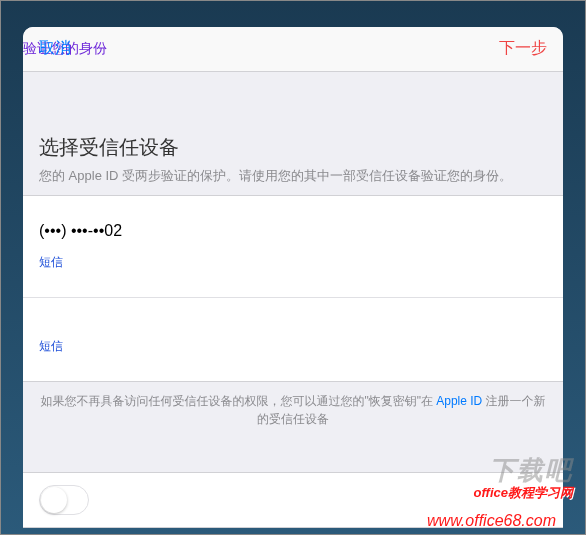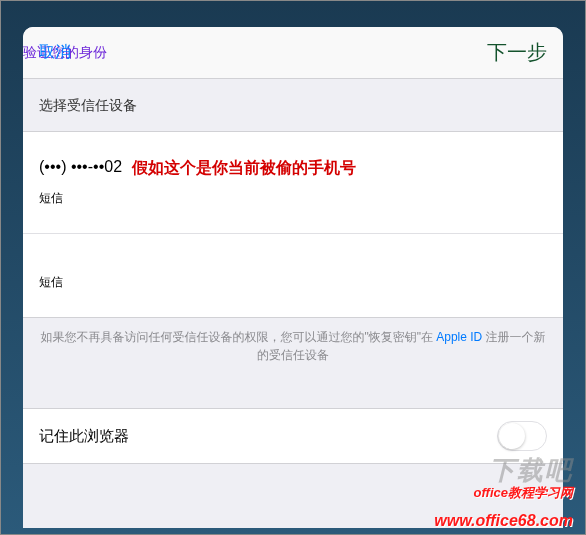--- a/index.html
+++ b/index.html
@@ -33,37 +33,37 @@
     .header-title {
       position: absolute;
       left: 0; right: 0;
       text-align: left;
       font-size: 14px;
       font-weight: 500;
       color: #6d28d9;
       pointer-events: none;
     }
     .cancel { color: #007aff; font-size: 16px; cursor: pointer; z-index: 1;}
-    .next { color: #14532d; font-size: 20px; z-index: 1;}
+    .next { color: #ef4444; font-size: 16px; z-index: 1;}
     .desc-block { padding: 18px 16px 10px 16px; }
-    .subtitle { font-size: 14px; color: #333; margin-bottom: 6px; }
+    .subtitle { font-size: 20px; color: #333; margin-bottom: 6px; margin-top: 44px; }
     .desc { font-size: 13px; color: #8a8a8e; line-height: 1.4; }
     .device-list { background: #fff; border-top: 1px solid #d1d1d5; border-bottom: 1px solid #d1d1d5; }
     .device-row {
       padding: 26px 16px;
       border-bottom: 1px solid #e0e0e4;
       display: flex;
       align-items: flex-start;
       gap: 10px;
       cursor: pointer;
     }
     .device-row:last-child { border-bottom: none; }
     .device-main { flex: 0 0 auto; }
     .device-num { font-size: 16px; color: #000; font-weight: 500; }
-    .device-type { font-size: 12px; color: #000000; margin-top: 14px; }
+    .device-type { font-size: 12px; color: #1d4ed8; margin-top: 14px; }
     .annotation { color: #d40000; font-size: 16px; font-weight: 600; flex: 1; line-height: 1.3; }
     .footer-note { padding: 10px 16px; font-size: 12px; color: #8a8a8e; text-align: center; line-height: 1.5; }
     .footer-note .link { color: #007aff; }
     .remember-section {
       margin-top: 34px;
       background: #fff;
       border-top: 1px solid #d1d1d5;
       border-bottom: 1px solid #d1d1d5;
       display: flex;
       align-items: center;
@@ -100,65 +100,64 @@
       position: absolute;
       right: 12px; bottom: 32px;
       color: #ff1a1a;
       font-size: 13px;
       font-weight: 700;
       font-style: italic;
       text-shadow: 1px 1px 0 #fff;
     }
     .watermark3 {
       position: absolute;
-      right: 12px; bottom: 4px;
+      right: 29px; bottom: 4px;
       color: #ff1a1a;
       font-size: 16px;
-      font-weight: 700;
+      font-weight: 400;
       font-style: italic;
       text-shadow: 1px 1px 0 #fff;
     }
   </style>
 </head>
 <body>
 
 <div class="backdrop">
   <div class="sheet">
 
     <div class="header">
       <span class="cancel">取消</span>
       <span class="header-title">验证您的身份</span>
       <span class="next">下一步</span>
     </div>
 
     <div class="desc-block">
       <div class="subtitle">选择受信任设备</div>
+      <div class="desc">您的 Apple ID 受两步验证的保护。请使用您的其中一部受信任设备验证您的身份。</div>
     </div>
 
     <div class="device-list">
       <div class="device-row">
         <div class="device-main">
           <div class="device-num">(•••) •••-••02</div>
           <div class="device-type">短信</div>
         </div>
-        <div class="annotation">假如这个是你当前被偷的手机号</div>
       </div>
       <div class="device-row">
         <div class="device-main">
           <div class="device-type">短信</div>
         </div>
       </div>
     </div>
 
     <div class="footer-note">
       <span>如果您不再具备访问任何受信任设备的权限，您可以通过您的"恢复密钥"在 </span><span class="link">Apple ID</span><span> 注册一个新的受信任设备</span>
     </div>
 
     <div class="remember-section">
-      <span class="remember-label">记住此浏览器</span>
       <div class="toggle">
         <div class="toggle-knob"></div>
       </div>
     </div>
 
   </div>
 
   <div class="watermark1">下载吧</div>
   <div class="watermark2">office教程学习网</div>
   <div class="watermark3">www.office68.com</div>

